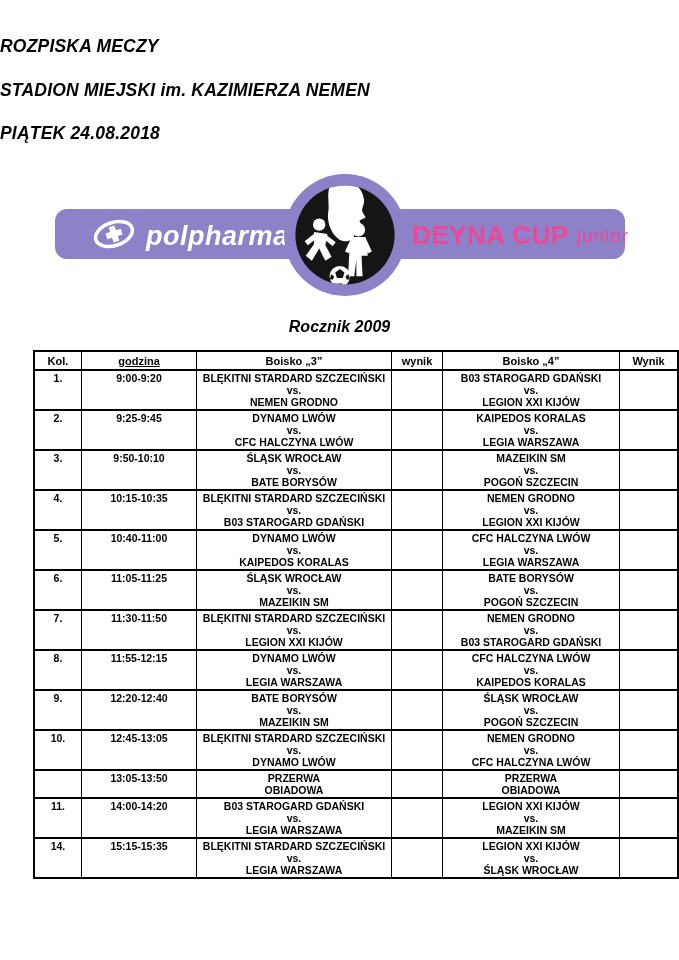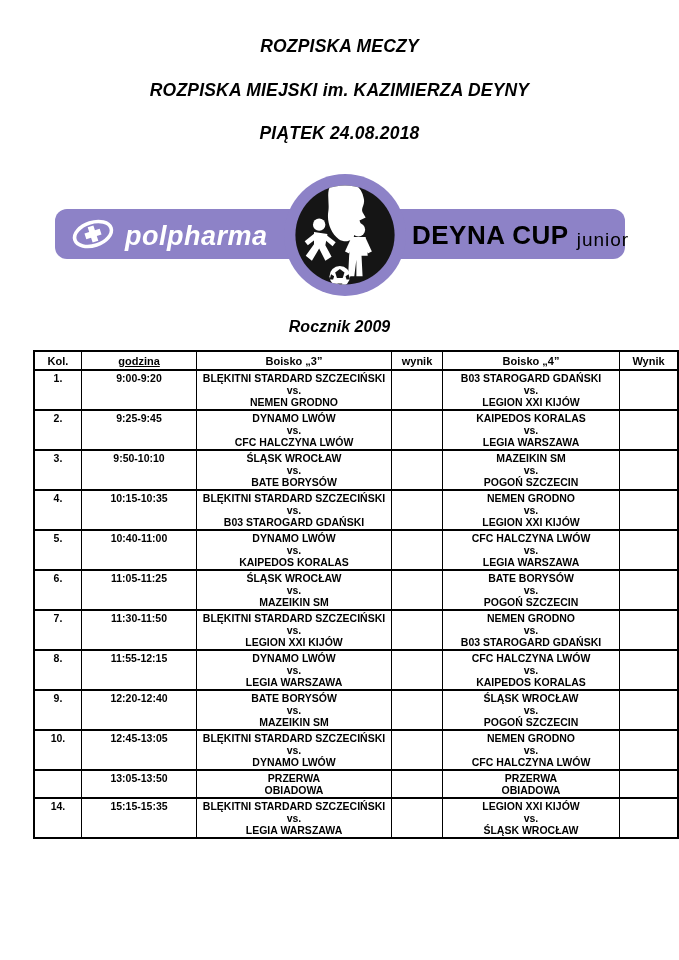--- a/index.html
+++ b/index.html
@@ -2,42 +2,42 @@
 <html><head>
 <meta charset="utf-8">
 <style>
   html,body{margin:0;padding:0;}
   body{
     width:679px;height:960px;background:#ffffff;color:#000;
     font-family:"Liberation Sans", sans-serif;
     position:relative;overflow:hidden;
   }
   .doc-title{
-    text-align:center;font-weight:bold;font-style:italic;
+    text-align:left;font-weight:bold;font-style:italic;
     font-size:17.5px;letter-spacing:.2px;margin:0;
   }
   #title1{padding-top:36px;}
   #title2{padding-top:23px;}
   #title3{padding-top:22px;}
 
   
   .banner-wrap{position:relative;height:128px;margin-top:28px;}
   .banner-bar{
     position:absolute;left:55px;top:37px;width:570px;height:50px;
     background:#8d82c7;border-radius:12px;
   }
   .banner-left{
-    position:absolute;left:70px;top:44px;display:flex;align-items:center;gap:9px;
+    position:absolute;left:91px;top:44px;display:flex;align-items:center;gap:9px;
   }
   .sponsor-text{
     color:#fff;font-style:italic;font-weight:bold;font-size:27px;letter-spacing:.5px;
   }
   .banner-emblem{position:absolute;left:283px;top:1px;width:124px;height:124px;}
   .banner-right{
-    position:absolute;left:412px;top:48px;display:flex;align-items:flex-end;gap:8px;color:#000000;
+    position:absolute;left:412px;top:48px;display:flex;align-items:center;gap:8px;color:#ec4899;
   }
   .event-title{font-weight:bold;font-size:26px;letter-spacing:.5px;}
   .event-sub{font-size:19px;font-weight:500;letter-spacing:1px;}
 
   .section-title{
     text-align:center;font-weight:bold;font-style:italic;font-size:16px;margin-top:18px;
   }
 
   
   table.schedule{
@@ -59,21 +59,21 @@
   table.schedule td.c5{width:53px;}
   th.c0{width:42px;} th.c1{width:110px;text-decoration:underline;} th.c2{width:190px;}
   th.c3{width:46px;} th.c4{width:172px;} th.c5{width:53px;}
   tr.match-row{height:36px;}
   tr.break-row{height:24px;}
 </style>
 </head>
 <body>
 
 <div class="doc-title" id="title1">ROZPISKA MECZY</div>
-<div class="doc-title" id="title2">ROZPISKA MIEJSKI im. KAZIMIERZA DEYNY</div>
+<div class="doc-title" id="title2">STADION MIEJSKI im. KAZIMIERZA NEMEN</div>
 <div class="doc-title" id="title3">PIĄTEK 24.08.2018</div>
 
 <div class="banner-wrap">
   <div class="banner-bar"></div>
 
   <div class="banner-left">
     <span>
       <svg width="46" height="36" viewBox="0 0 46 36">
         <g transform="rotate(-18 23 18)">
           <ellipse cx="23" cy="18" rx="19" ry="11.5" fill="none" stroke="#ffffff" stroke-width="3.6"></ellipse>
@@ -301,20 +301,36 @@
           <div>OBIADOWA</div>
         </td>
         <td class="c3"></td>
         <td class="c4">
           <div>PRZERWA</div>
           <div>OBIADOWA</div>
         </td>
         <td class="c5"></td>
       </tr>
       <tr class="match-row">
+        <td class="c0">11.</td>
+        <td class="c1">14:00-14:20</td>
+        <td class="c2">
+          <div>B03 STAROGARD GDAŃSKI</div>
+          <div>vs.</div>
+          <div>LEGIA WARSZAWA</div>
+        </td>
+        <td class="c3"></td>
+        <td class="c4">
+          <div>LEGION XXI KIJÓW</div>
+          <div>vs.</div>
+          <div>MAZEIKIN SM</div>
+        </td>
+        <td class="c5"></td>
+      </tr>
+      <tr class="match-row">
         <td class="c0">14.</td>
         <td class="c1">15:15-15:35</td>
         <td class="c2">
           <div>BLĘKITNI STARDARD SZCZECIŃSKI vs.</div>
           <div>LEGIA WARSZAWA</div>
         </td>
         <td class="c3"></td>
         <td class="c4">
           <div>LEGION XXI KIJÓW</div>
           <div>vs.</div>

